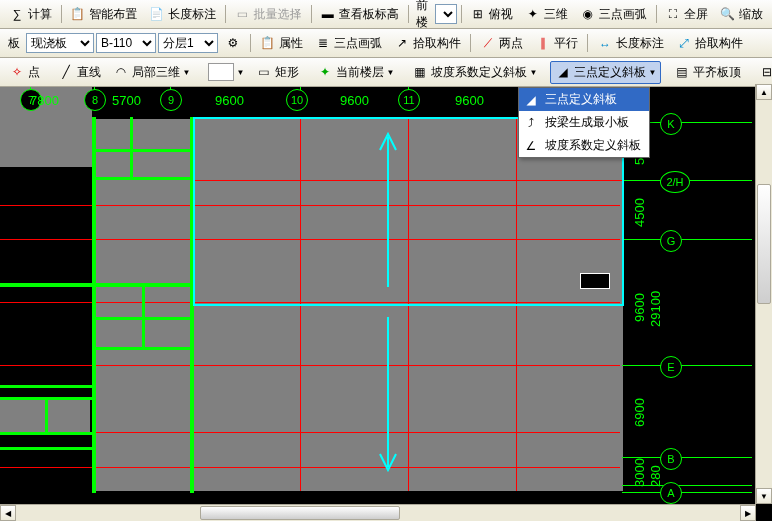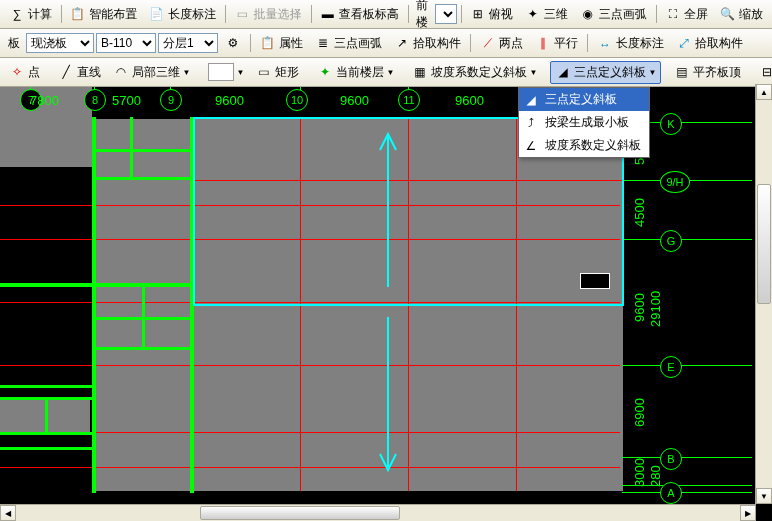--- a/index.html
+++ b/index.html
@@ -252,21 +252,21 @@
   <div class="dim-text" style="left:455px;top:6px">9600</div>
 
   <div class="dim-text" style="left:30px;top:418px">7800</div>
   <div class="dim-text" style="left:112px;top:418px">5700</div>
   <div class="dim-text" style="left:215px;top:418px">9600</div>
   <div class="dim-text" style="left:340px;top:418px">9600</div>
   <div class="dim-text" style="left:455px;top:418px">9600</div>
   <div class="dim-text" style="left:580px;top:418px">6000</div>
 
   <div class="axis-bubble" style="left:660px;top:26px">K</div>
-  <div class="axis-bubble" style="left:660px;top:84px;width:28px">9/H</div>
+  <div class="axis-bubble" style="left:660px;top:84px;width:28px">2/H</div>
   <div class="axis-bubble" style="left:660px;top:143px">G</div>
   <div class="axis-bubble" style="left:660px;top:269px">E</div>
   <div class="axis-bubble" style="left:660px;top:361px">B</div>
   <div class="axis-bubble" style="left:660px;top:395px">A</div>
 
   <div class="dim-text rot" style="left:632px;top:78px">510</div>
   <div class="dim-text rot" style="left:632px;top:140px">4500</div>
   <div class="dim-text rot" style="left:632px;top:235px">9600</div>
   <div class="dim-text rot" style="left:632px;top:340px">6900</div>
   <div class="dim-text rot" style="left:632px;top:400px">3000</div>

